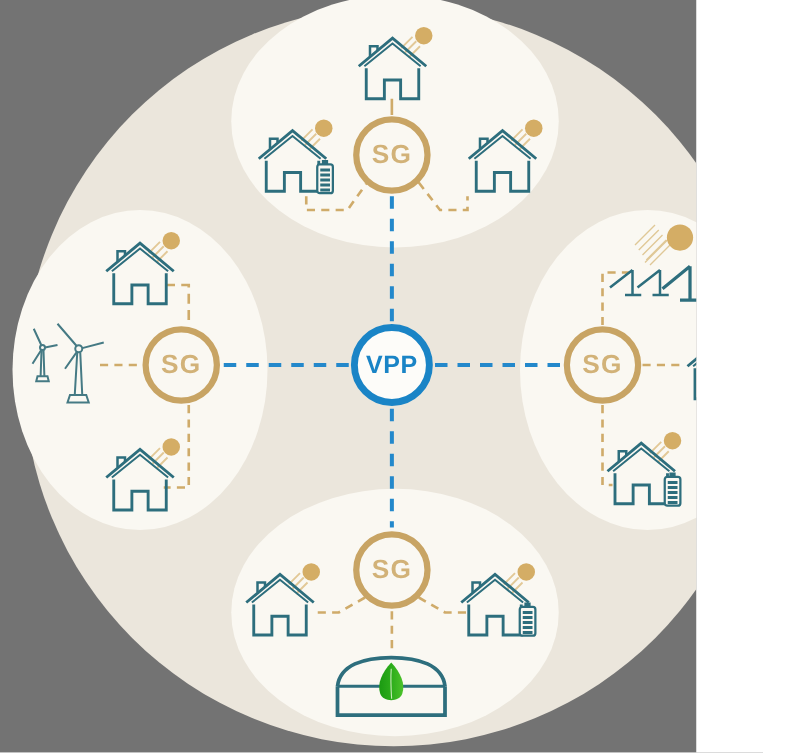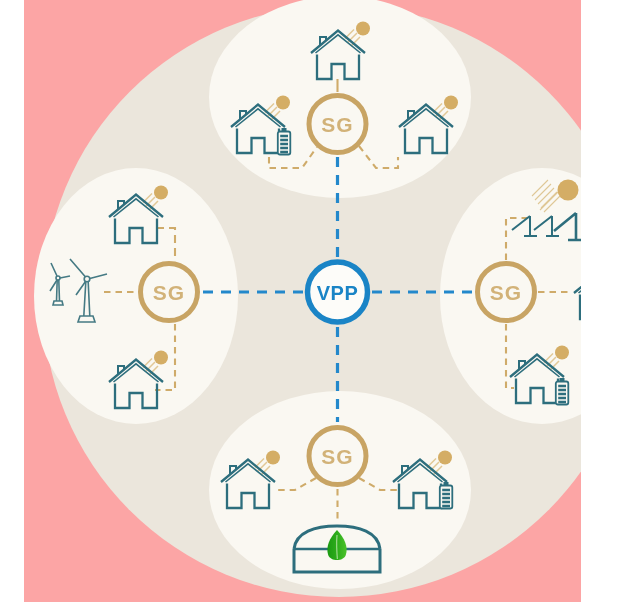--- a/index.html
+++ b/index.html
@@ -1,22 +1,21 @@
 <!DOCTYPE html>
 <html><head>
 <meta charset="utf-8">
 <style>
   html,body{margin:0;padding:0;background:#ffffff;}
   .stage{
     position:relative;
     width:557px;height:602px;
-    background:#fca5a5;
+    background:#737373;
     font-family:"Liberation Sans", sans-serif;
     overflow:hidden;
-    margin-left:24px;
   }
   svg{display:block;}
   text.hub-label{
     font-family:"Liberation Sans", sans-serif;
     font-weight:bold;
     font-size:20px;
     letter-spacing:0.5px;
     fill:#1a84c6;
   }
   text.sg-label{

